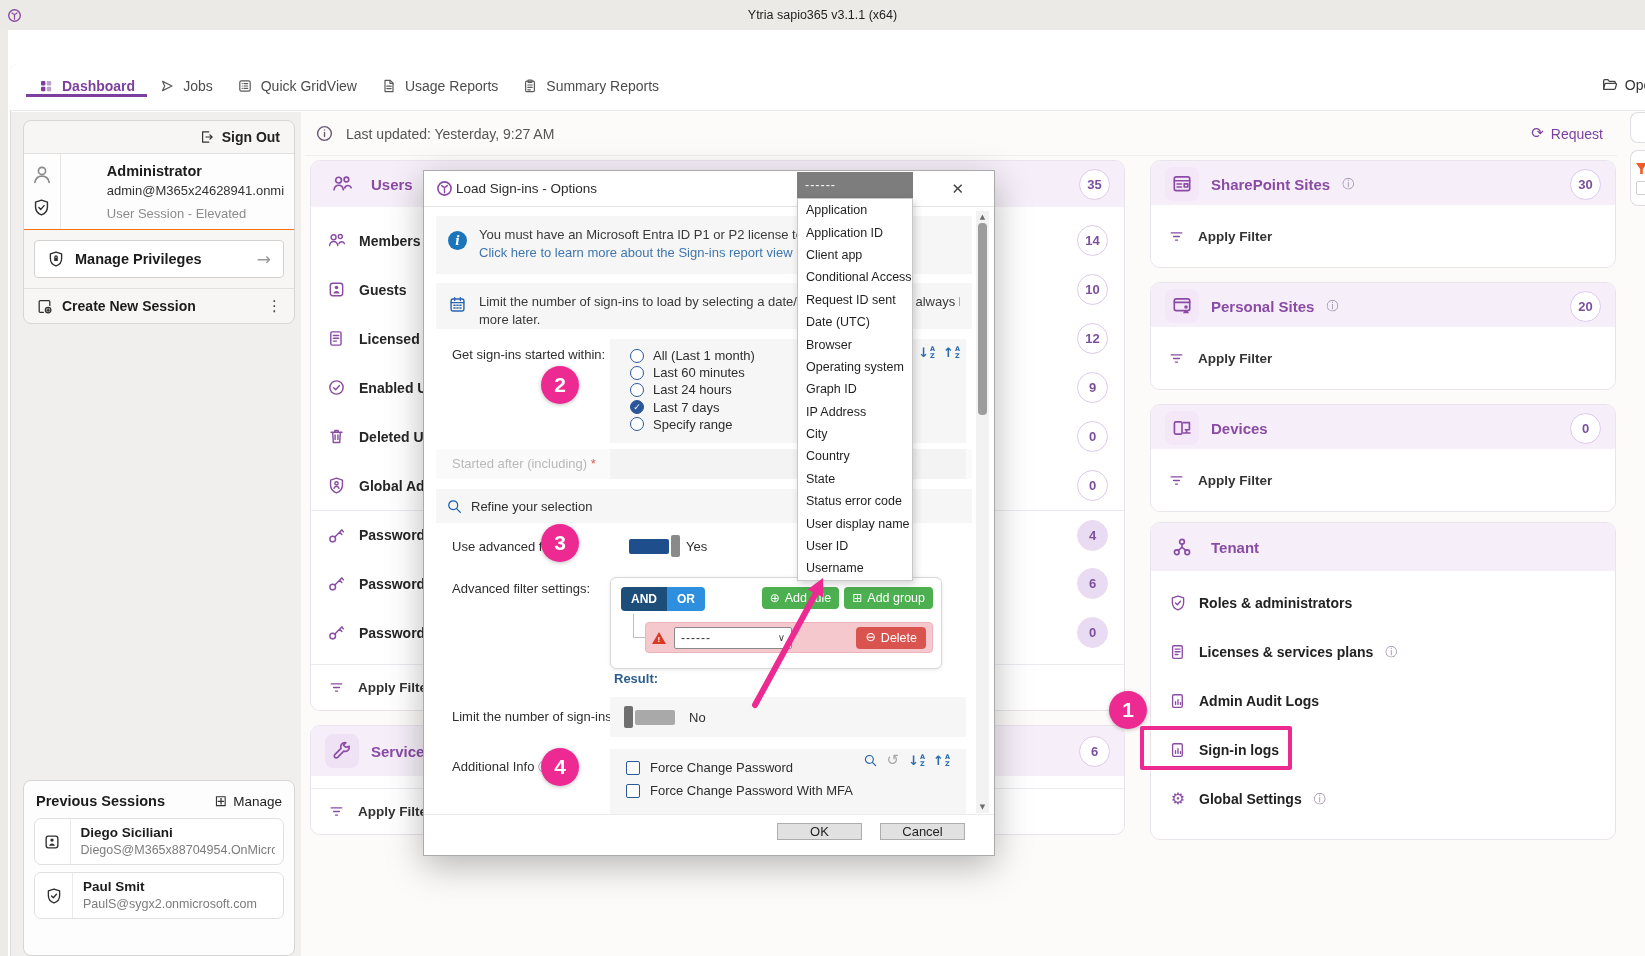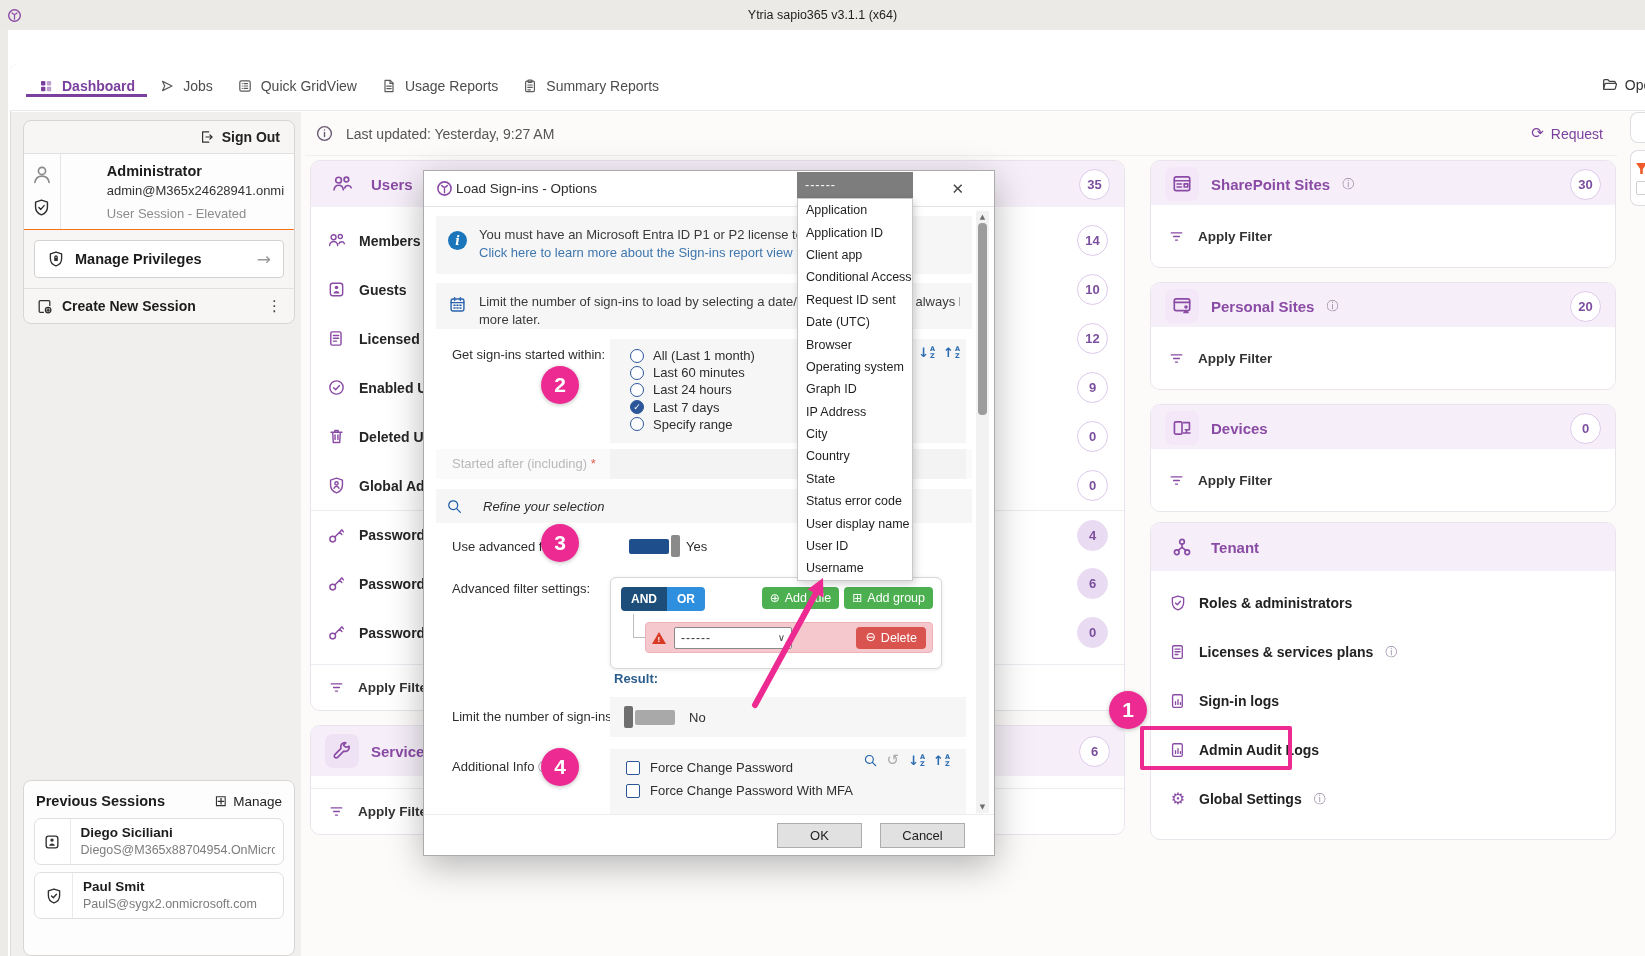--- a/index.html
+++ b/index.html
@@ -129,21 +129,21 @@
   .sortpair { position:absolute; display:flex; gap:8px; color:#2b6cb0; font-weight:700; font-size:13px; font-family:"DejaVu Sans",sans-serif; }
   .sortpair .sp { display:flex; align-items:center; }
   .sortpair .ltrs { display:flex; flex-direction:column; font-size:6.5px; line-height:6.5px; margin-left:1px; }
   #sort-top { right:34px; top:174px; }
 
   #disabled-row { position:absolute; left:12px; top:278px; width:536px; height:30px; background:#fafafa; }
   #started-after-label { top:285px; color:#b9b9b9; }
   #started-after-label .req { color:#e05a4e; }
   #disabled-input { top:278px; height:30px; background:#f3f3f3; }
 
-  #refine-row { position:absolute; left:12px; top:318px; width:536px; height:34px; background:#f6f6f6; display:flex; align-items:center; gap:20px; padding:0 10px;font-style:italic; }
+  #refine-row { position:absolute; left:12px; top:318px; width:536px; height:34px; background:#f6f6f6; display:flex; align-items:center; gap:8px; padding:0 10px; }
   #refine-row .icon { width:17px; height:17px; color:#1b5ea6; }
   #refine-row span { font-size:13px; color:#2e2e2e; }
 
   #advfilter-label { top:368px; }
   .toggle { position:absolute; display:flex; align-items:center; }
   #toggle-on { left:205px; top:364px; }
   .tog-bar { width:40px; height:15px; border-radius:2px; }
   .tog-knob { width:9px; height:22px; border-radius:2px; }
   #toggle-on .tog-bar { background:#1f4e8c; }
   #toggle-on .tog-knob { background:#8a8a8a; margin-left:2px; }
@@ -176,21 +176,21 @@
 
   #addinfo-label-wrap { top:588px; }
   #check-box { top:578px; height:70px; padding:7px 10px 0 16px; overflow:hidden; }
   .chk-line { display:flex; align-items:center; gap:10px; height:23px; font-size:13px; color:#2e2e2e; }
   .chk { width:14px; height:14px; border:1.4px solid #2b579a; background:#fff; border-radius:2px; }
   #check-tools { position:absolute; right:44px; top:582px; display:flex; align-items:center; gap:9px; }
   #check-tools .icon { width:15px; height:15px; color:#1b5ea6; }
   #check-tools .glyph { color:#a9a9a9; font-size:15px; }
 
   #modal-footer { position:absolute; left:0; right:0; bottom:0; height:41px; border-top:1px solid #ececec; background:#fff; }
-  .wbtn { position:absolute; top:8px; width:85px; height:25px; background:#e1e1e1; border:1px solid #adadad; font-size:13px; color:#222; display:flex; align-items:center; justify-content:center; }
+  .wbtn { position:absolute; top:8px; width:85px; height:17px; background:#e1e1e1; border:1px solid #adadad; font-size:13px; color:#222; display:flex; align-items:center; justify-content:center; }
   #ok-btn { left:353px; }
   #cancel-btn { left:456px; }
 
   #mscroll { position:absolute; right:5px; top:40px; width:13px; height:602px; background:#f2f2f2; }
   #mscroll .arr { position:absolute; left:0; width:13px; text-align:center; font-size:7px; color:#6e6e6e; font-family:"DejaVu Sans",sans-serif; }
   #mscroll .thumb { position:absolute; left:2px; top:12px; width:9px; height:192px; background:#9c9c9c; border-radius:4px; }
 
   
   #dropdown { left:797px; top:172px; width:116px; z-index:50; font-size:12.5px; }
   #dd-selected { height:26px; background:#7d7d7d; color:#fff; display:flex; align-items:center; padding:0 8px; letter-spacing:1px; }
@@ -638,30 +638,30 @@
         <span class="tlabel">Licenses &amp; services plans</span>
         <span class="inf glyph">ⓘ</span>
       </div>
       <div class="trow">
         <span class="icon" style="height: 18px; width: 18px;">
           <svg viewBox="0 0 16 16" fill="none" stroke="currentColor" stroke-width="1.2" stroke-linecap="round" stroke-linejoin="round">
             <rect x="3.2" y="2.4" width="8.6" height="11.2" rx="1.2"></rect>
             <path d="M5.8 11V8.6M8 11V6.8M10.2 11V9.4"></path>
           </svg>
         </span>
-        <span class="tlabel">Sign-in logs</span>
+        <span class="tlabel">Admin Audit Logs</span>
       </div>
       <div class="trow">
         <span class="icon" style="height: 18px; width: 18px;">
           <svg viewBox="0 0 16 16" fill="none" stroke="currentColor" stroke-width="1.2" stroke-linecap="round" stroke-linejoin="round">
             <rect x="3.2" y="2.4" width="8.6" height="11.2" rx="1.2"></rect>
             <path d="M5.8 11V8.6M8 11V6.8M10.2 11V9.4"></path>
           </svg>
         </span>
-        <span class="tlabel">Admin Audit Logs</span>
+        <span class="tlabel">Sign-in logs</span>
       </div>
       <div class="trow">
         <span class="icon glyph" style="height: 18px; width: 18px; font-size: 16px;">⚙</span>
         <span class="tlabel">Global Settings</span>
         <span class="inf glyph">ⓘ</span>
       </div>
     </div>
 </div>
 
 <div class="sliver" style="left:1630px; top:112px; width:16px; height:31px;"></div>

